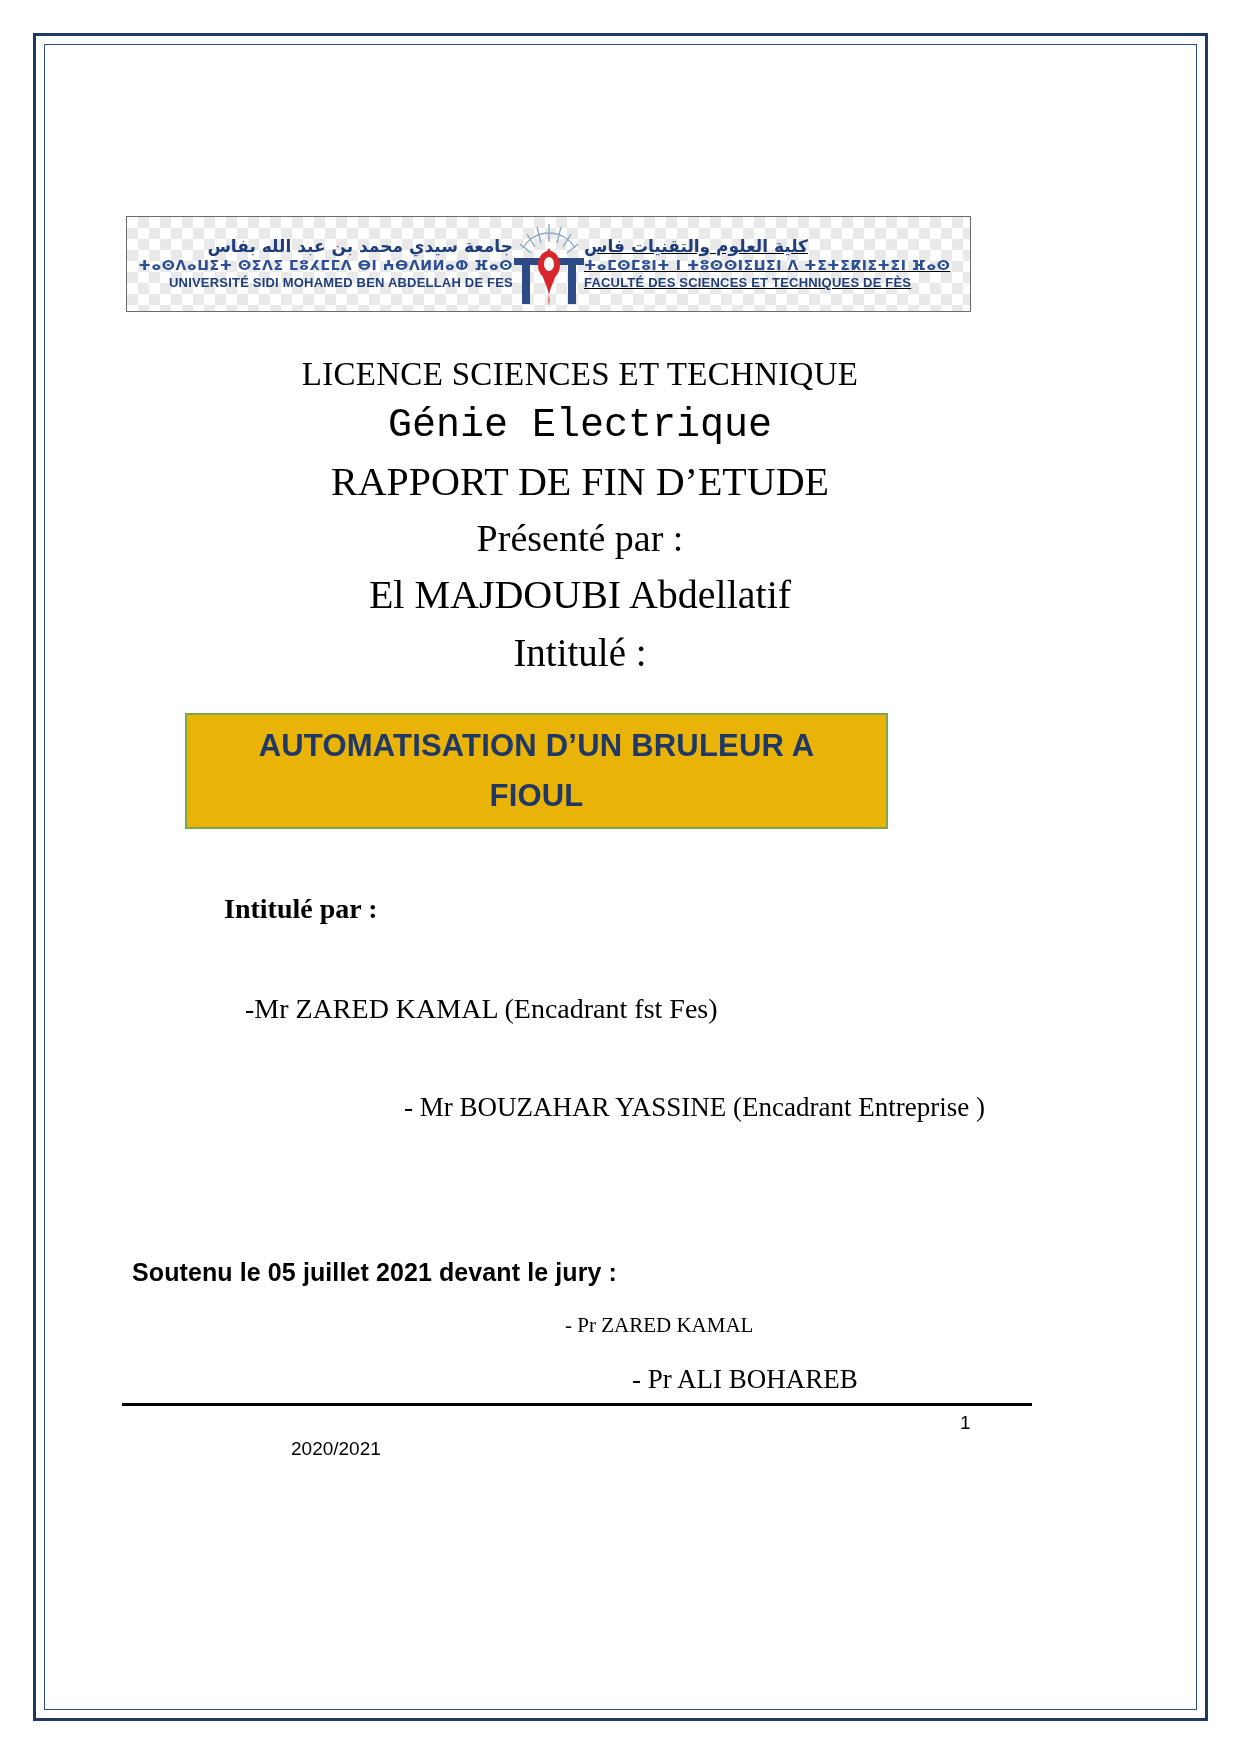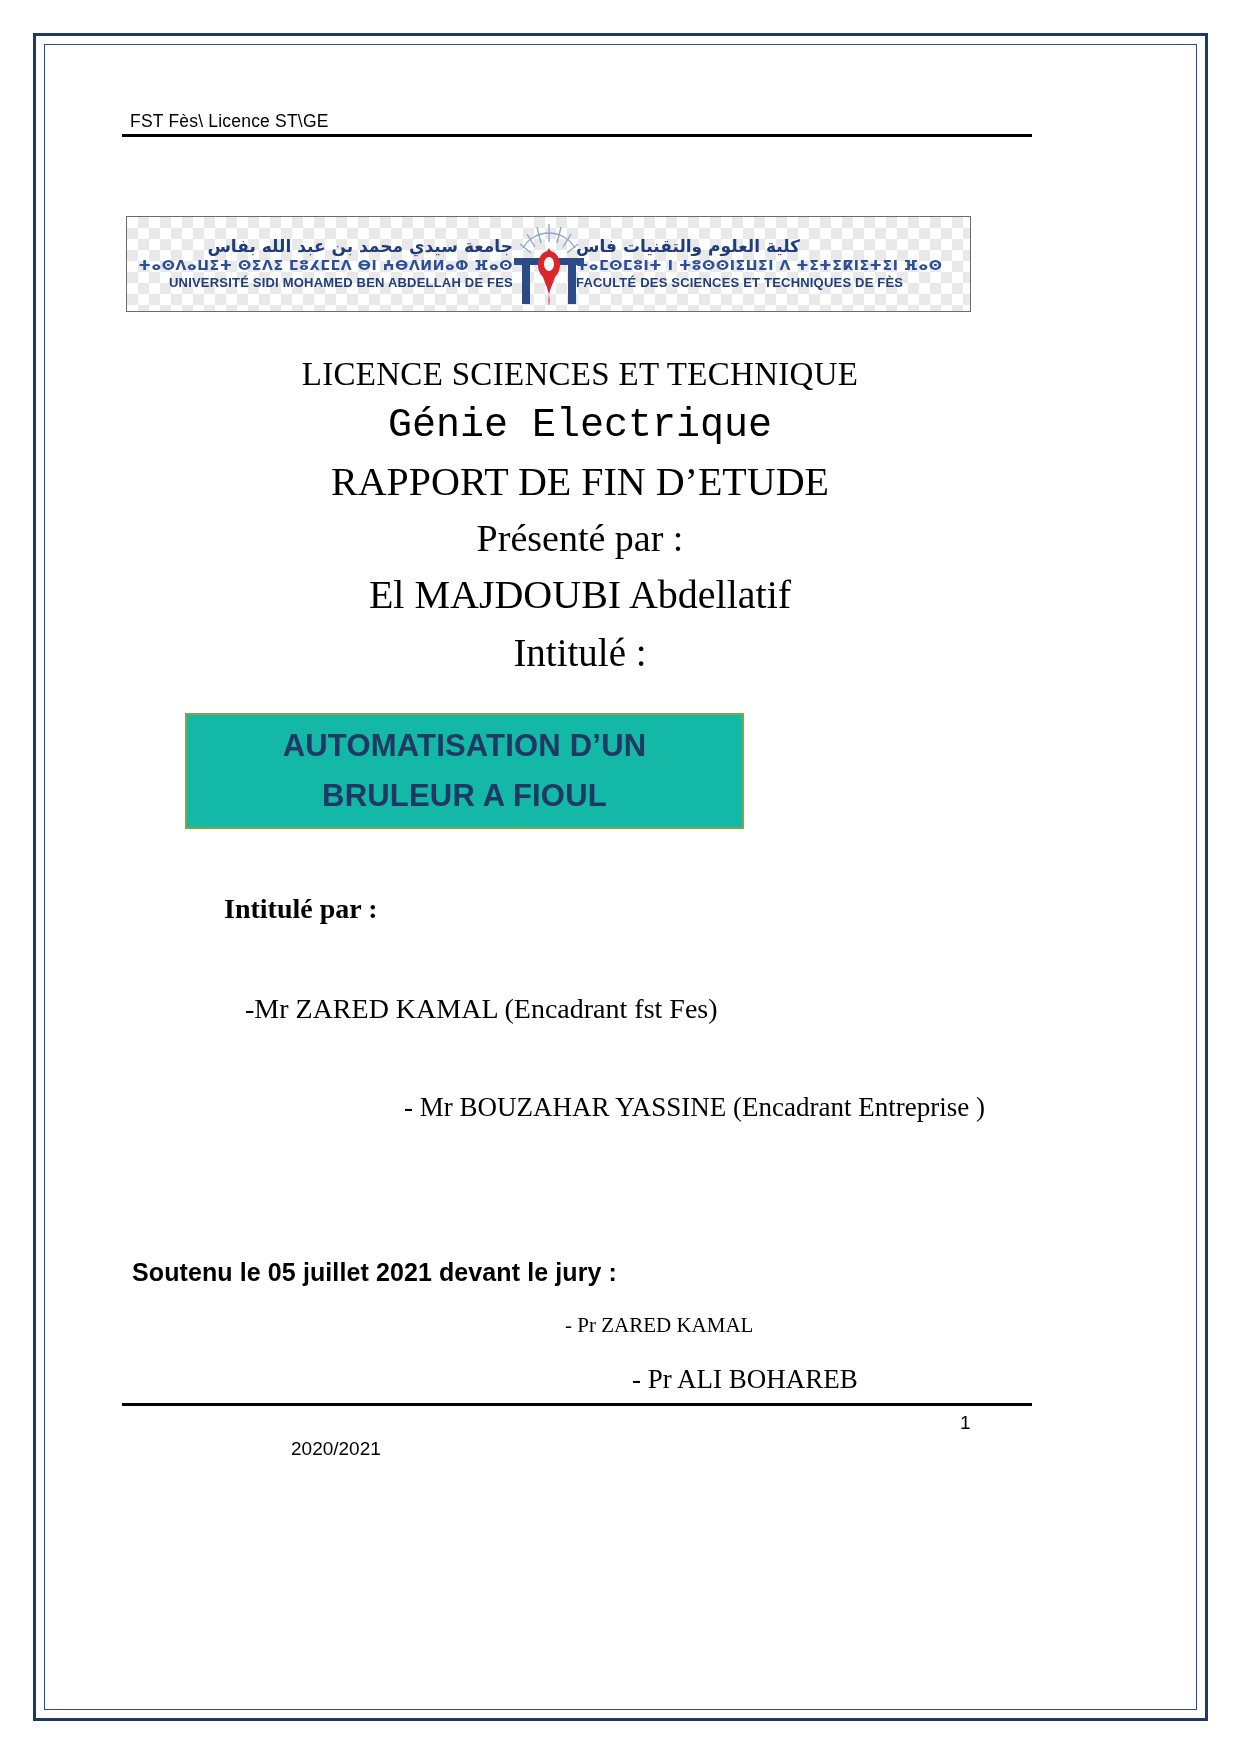--- a/index.html
+++ b/index.html
@@ -93,26 +93,27 @@
   }
   .logo-left {
     left: 0;
     width: 400px;
     align-items: flex-end;
     padding-right: 14px;
     box-sizing: border-box;
     text-align: right;
   }
   .logo-right {
-    right: 8px;
+    right: 0;
     width: 400px;
     align-items: flex-start;
     padding-left: 14px;
     box-sizing: border-box;
     text-align: left;
+    text-decoration: underline;
   }
   .logo-ar {
     font-family: "DejaVu Sans", sans-serif;
     font-size: 17px;
     font-weight: bold;
     color: #1f3d7a;
     line-height: 19px;
     white-space: nowrap;
     direction: rtl;
   }
@@ -160,25 +161,25 @@
   .t-rapport  { font-size: 40px; line-height: 56px; }
   .t-presente { font-size: 38px; line-height: 56px; }
   .t-author   { font-size: 40px; line-height: 58px; }
   .t-intitule { font-size: 39px; line-height: 58px; }
 
   
   .project-box {
     position: absolute;
     left: 185px;
     top: 713px;
-    width: 559px;
+    width: 703px;
     height: 116px;
     border: 2px solid #7FA64A;
     box-sizing: border-box;
-    background: #14b8a6;
+    background: #eab308;
     display: flex;
     align-items: center;
     justify-content: center;
   }
   .project-title {
     font-family: "Liberation Sans", "DejaVu Sans", sans-serif;
     font-size: 31px;
     font-weight: bold;
     line-height: 50px;
     color: #1F3864;
@@ -264,24 +265,20 @@
   }
 </style>
 </head>
 <body>
 
 <div class="page-frame-outer"></div>
 <div class="page-frame-inner"></div>
 
 <div class="content">
 
-  <div class="doc-header">
-    <div class="doc-header-text">FST Fès\ Licence ST\GE</div>
-    <div class="doc-header-rule"></div>
-  </div>
 
   <div class="logo-banner">
     <div class="logo-left">
       <div class="logo-ar">جامعة سيدي محمد بن عبد الله بفاس</div>
       <div class="logo-tif">ⵜⴰⵙⴷⴰⵡⵉⵜ ⵙⵉⴷⵉ ⵎⵓⵃⵎⵎⴷ ⴱⵏ ⵄⴱⴷⵍⵍⴰⵀ ⴼⴰⵙ</div>
       <div class="logo-fr">UNIVERSITÉ SIDI MOHAMED BEN ABDELLAH DE FES</div>
     </div>
 
     <svg class="logo-emblem" viewBox="0 0 86 92" xmlns="http://www.w3.org/2000/svg">
       <g fill="none" stroke="#8fa8c8" stroke-width="1.4">

